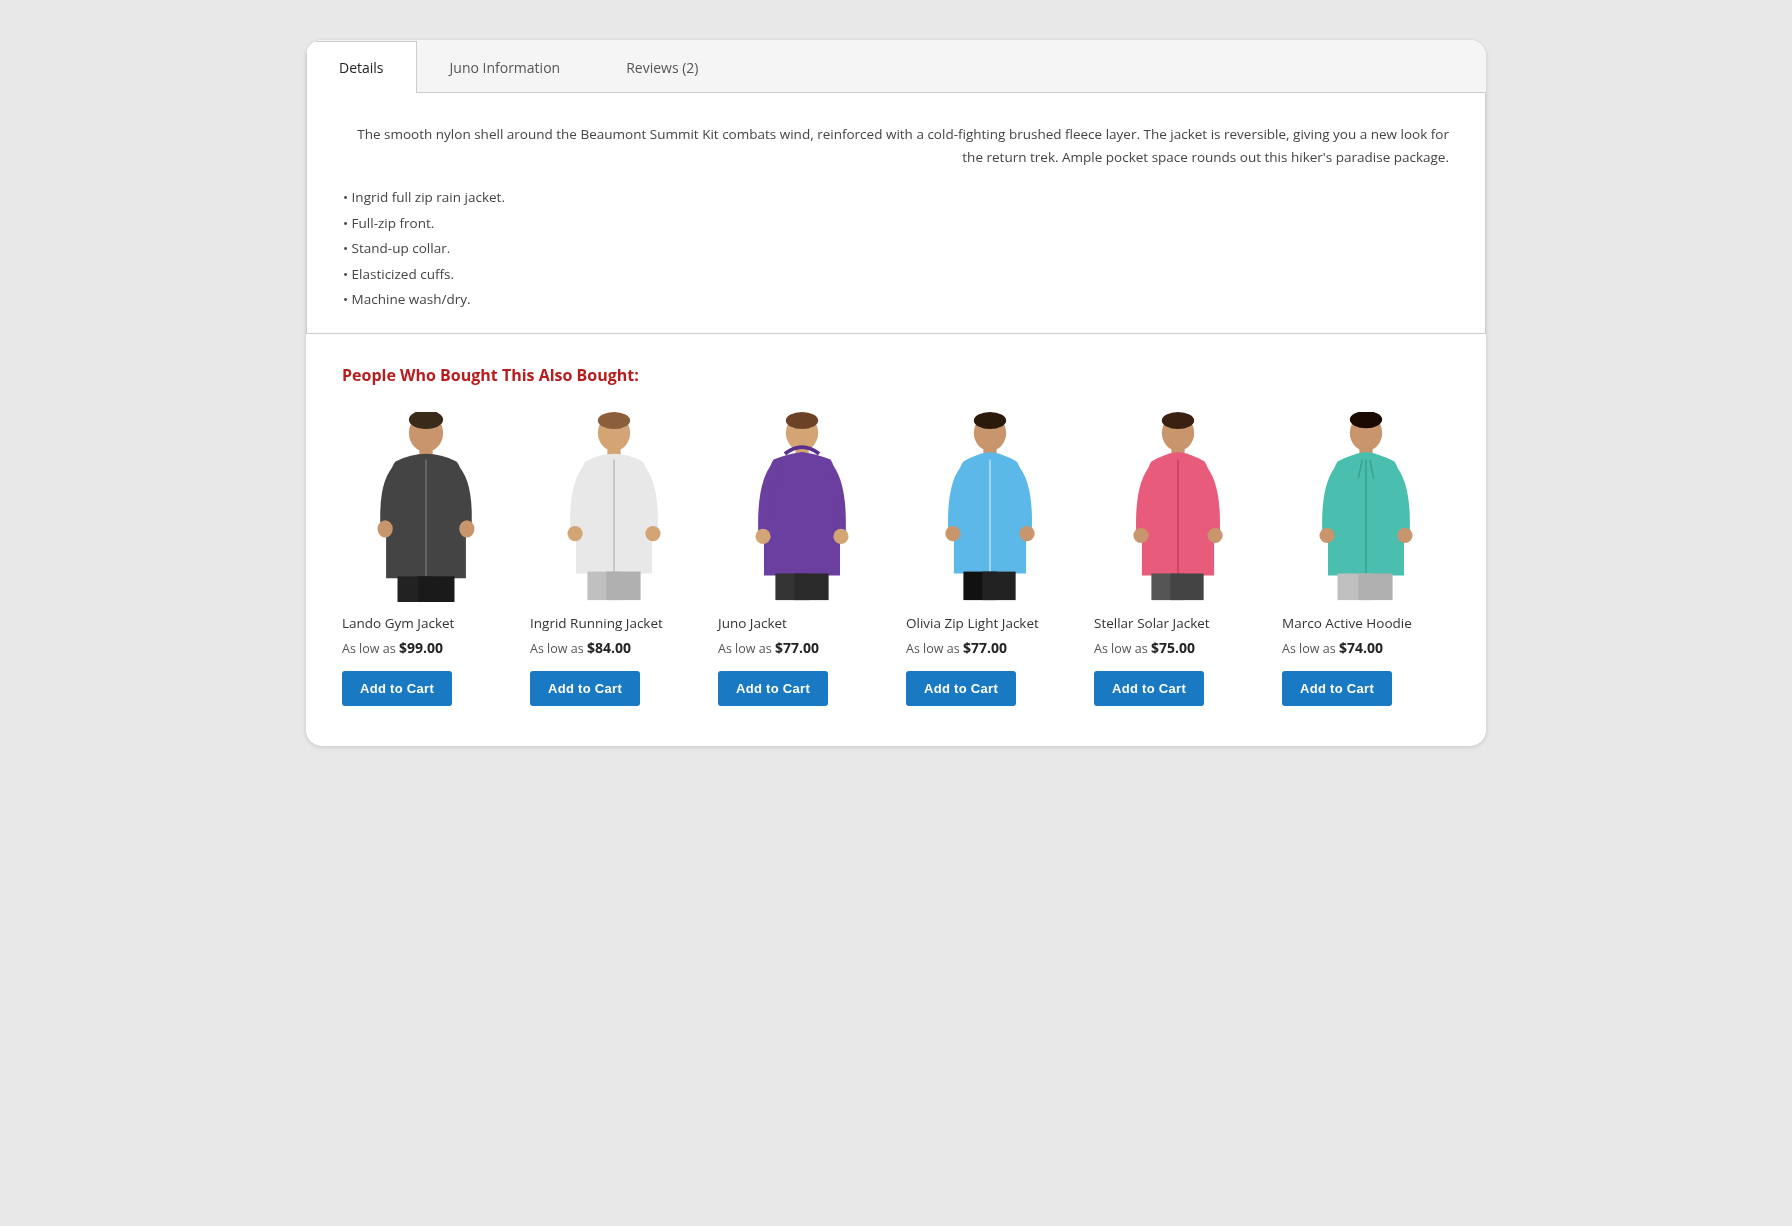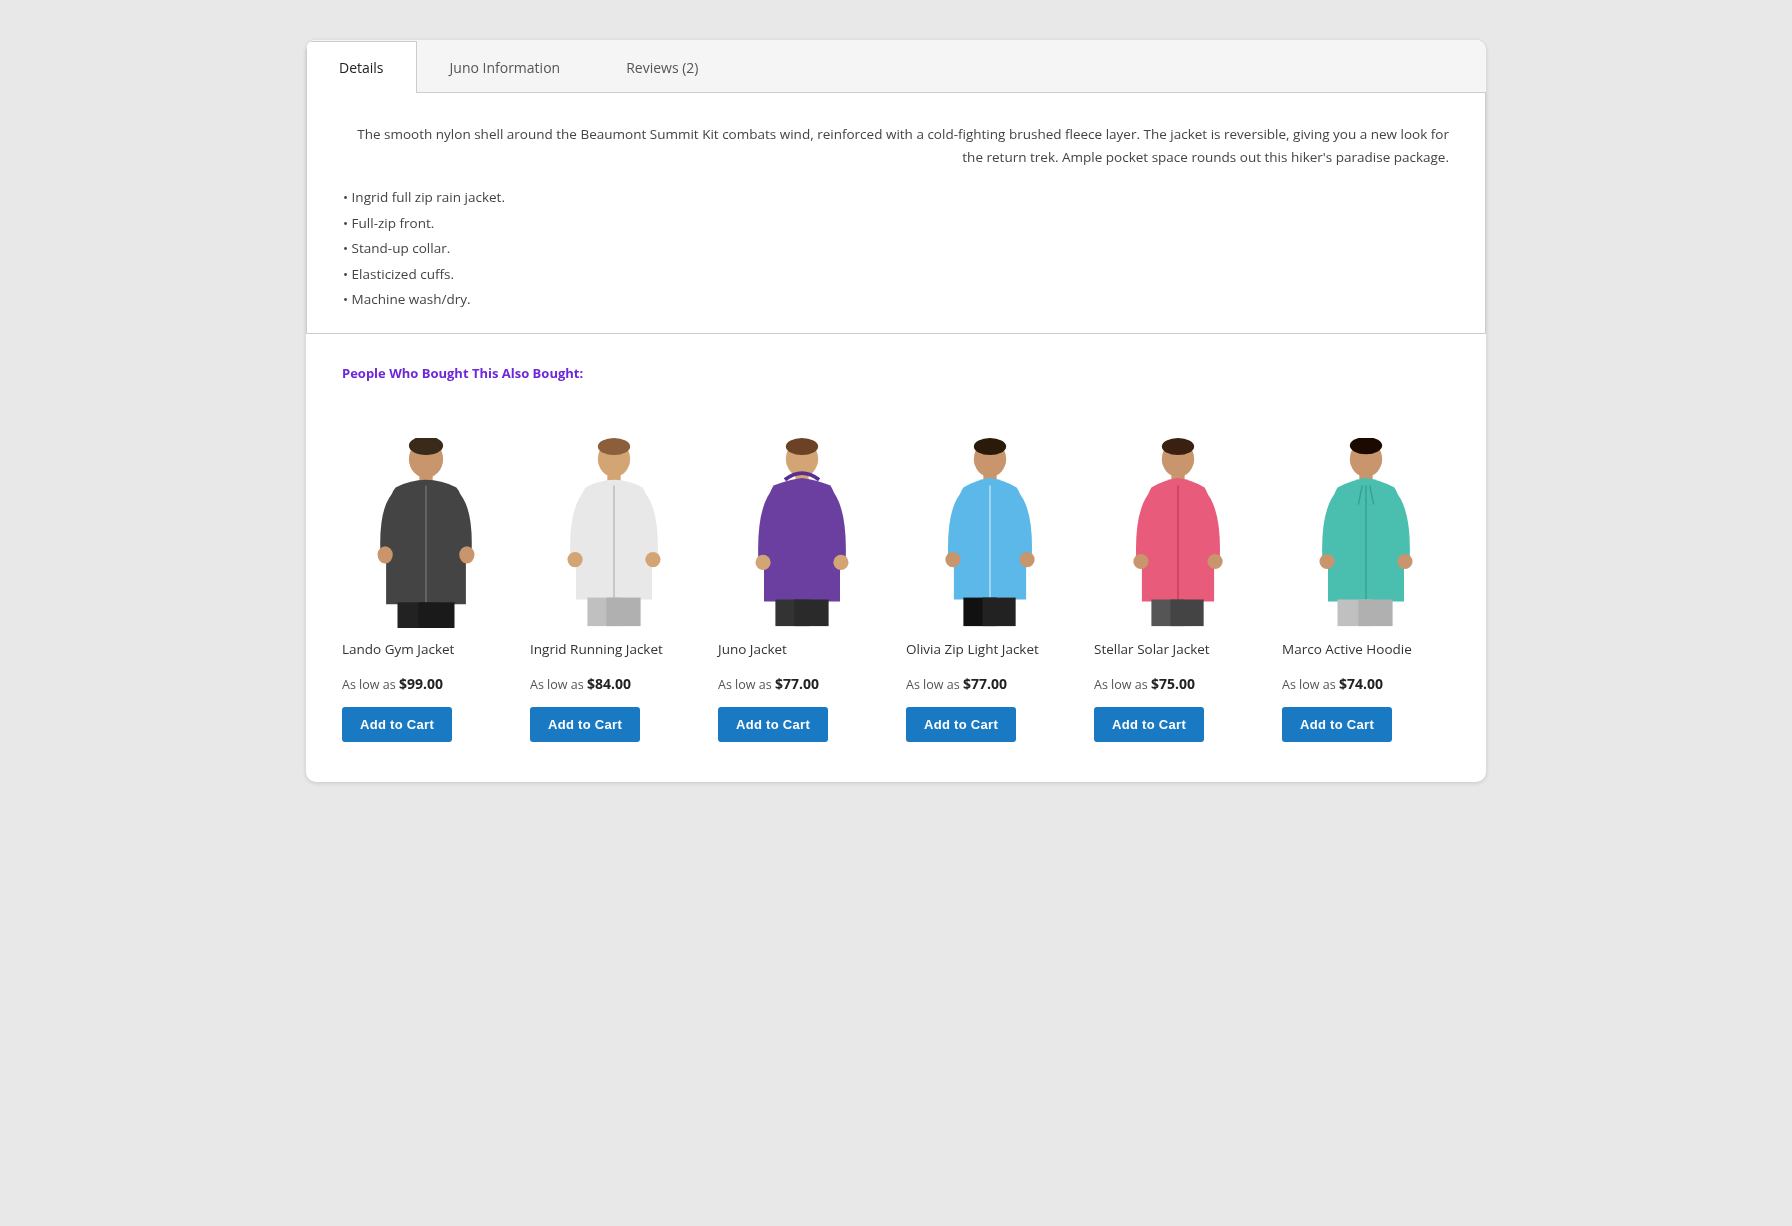--- a/index.html
+++ b/index.html
@@ -9,21 +9,21 @@
       font-size: 14px;
       color: #333;
       min-height: 100vh;
       display: flex;
       align-items: flex-start;
       justify-content: center;
       padding: 40px 20px;
     }
     .page-card {
       background: #fff;
-      border-radius: 10px;
+      border-radius: 16px;
       box-shadow: 0 1px 4px rgba(0,0,0,0.15);
       width: 1180px;
       max-width: 100%;
       padding: 0 0 40px 0;
       overflow: hidden;
     }
 
     
     .tabs-bar {
       display: flex;
@@ -74,40 +74,40 @@
     }
     .tab-content ul li::before {
       content: '• ';
     }
 
     
     .related-section {
       padding: 30px 36px 0 36px;
     }
     .related-title {
-      font-size: 13px;
+      font-size: 16px;
       font-weight: 700;
-      color: #6d28d9;
-      margin-bottom: 46px;
+      color: #b91c1c;
+      margin-bottom: 16px;
     }
     .products-grid {
       display: flex;
       gap: 20px;
       flex-wrap: nowrap;
     }
     .product-card {
       flex: 1;
       display: flex;
       flex-direction: column;
       align-items: flex-start;
     }
     .product-name {
       font-size: 13.5px;
       color: #333;
-      margin-bottom: 16px;
+      margin-bottom: 6px;
       font-weight: 400;
     }
     .product-price-line {
       font-size: 12.5px;
       color: #555;
       margin-bottom: 14px;
     }
     .product-price-line strong {
       color: #222;
       font-size: 14px;

